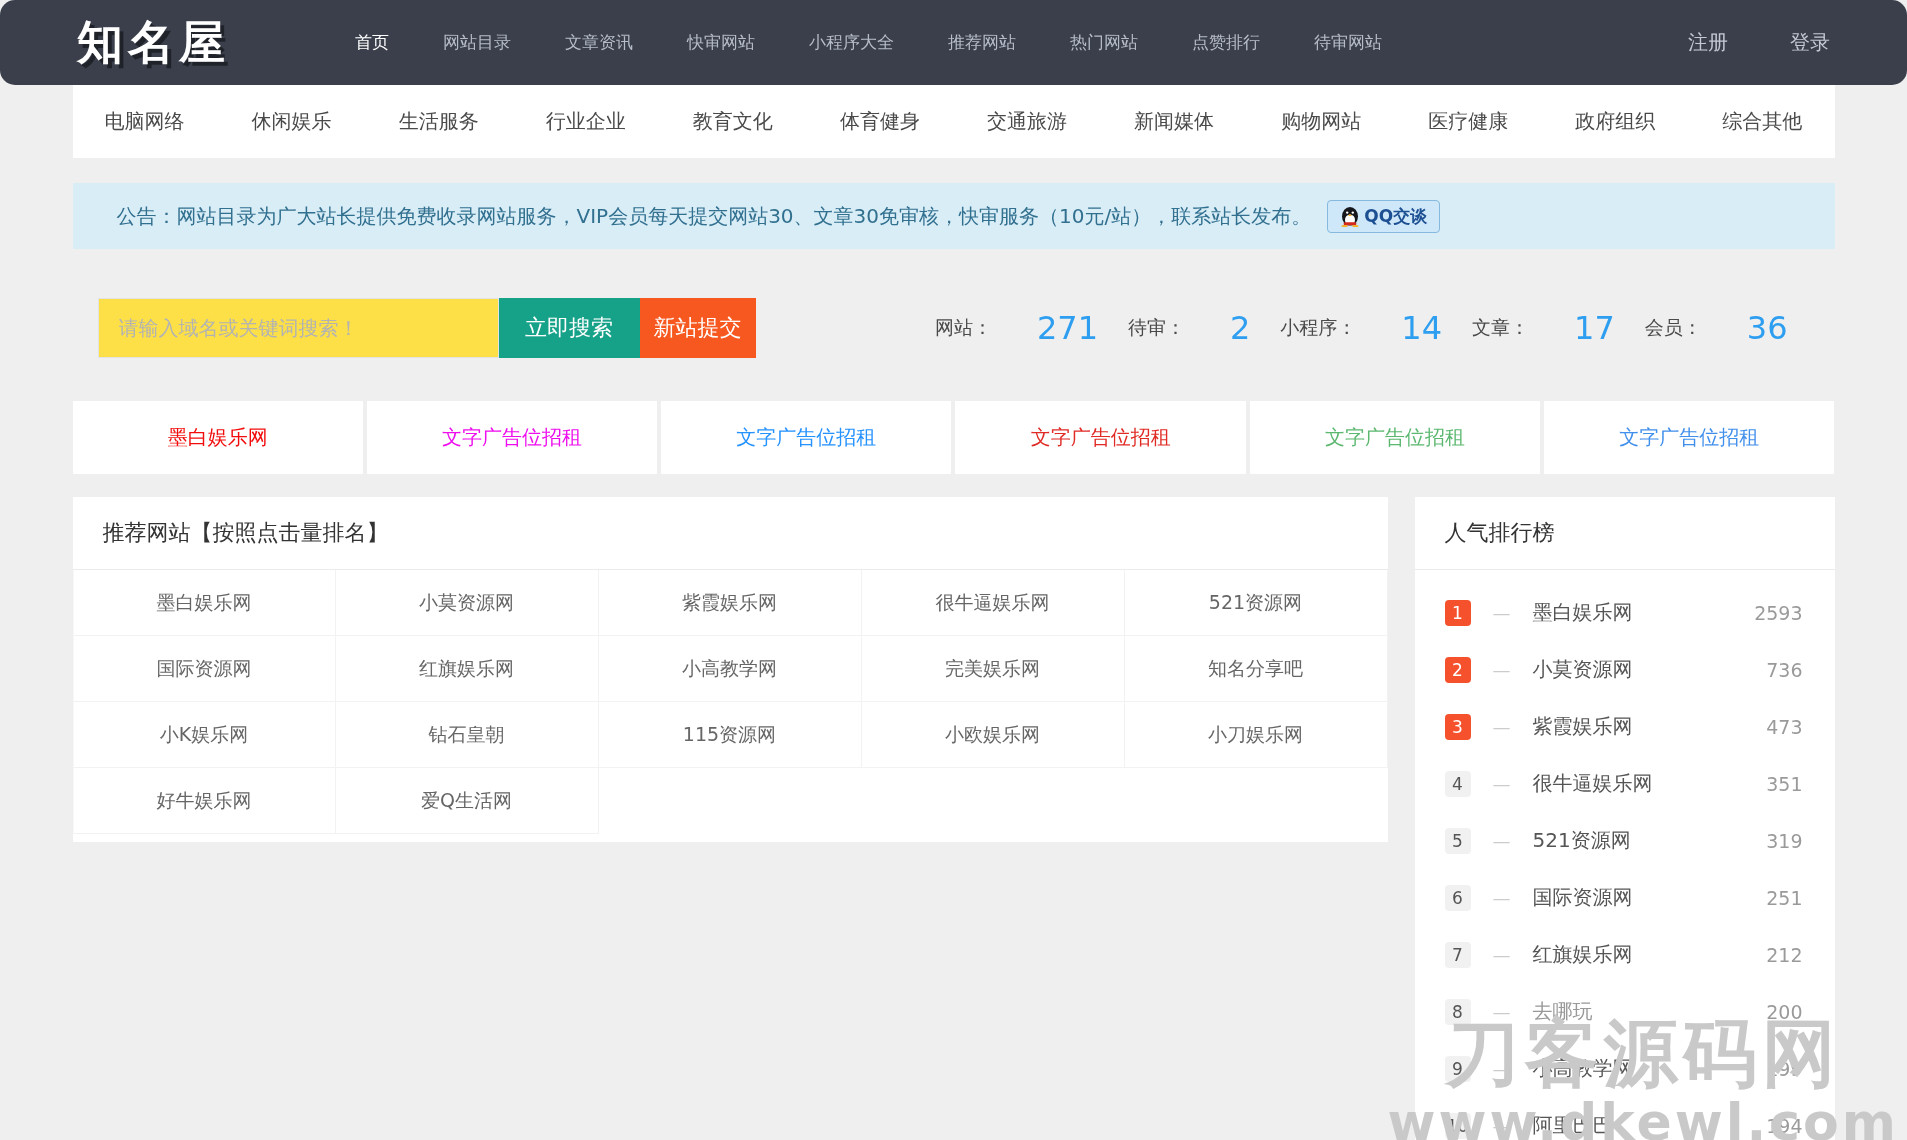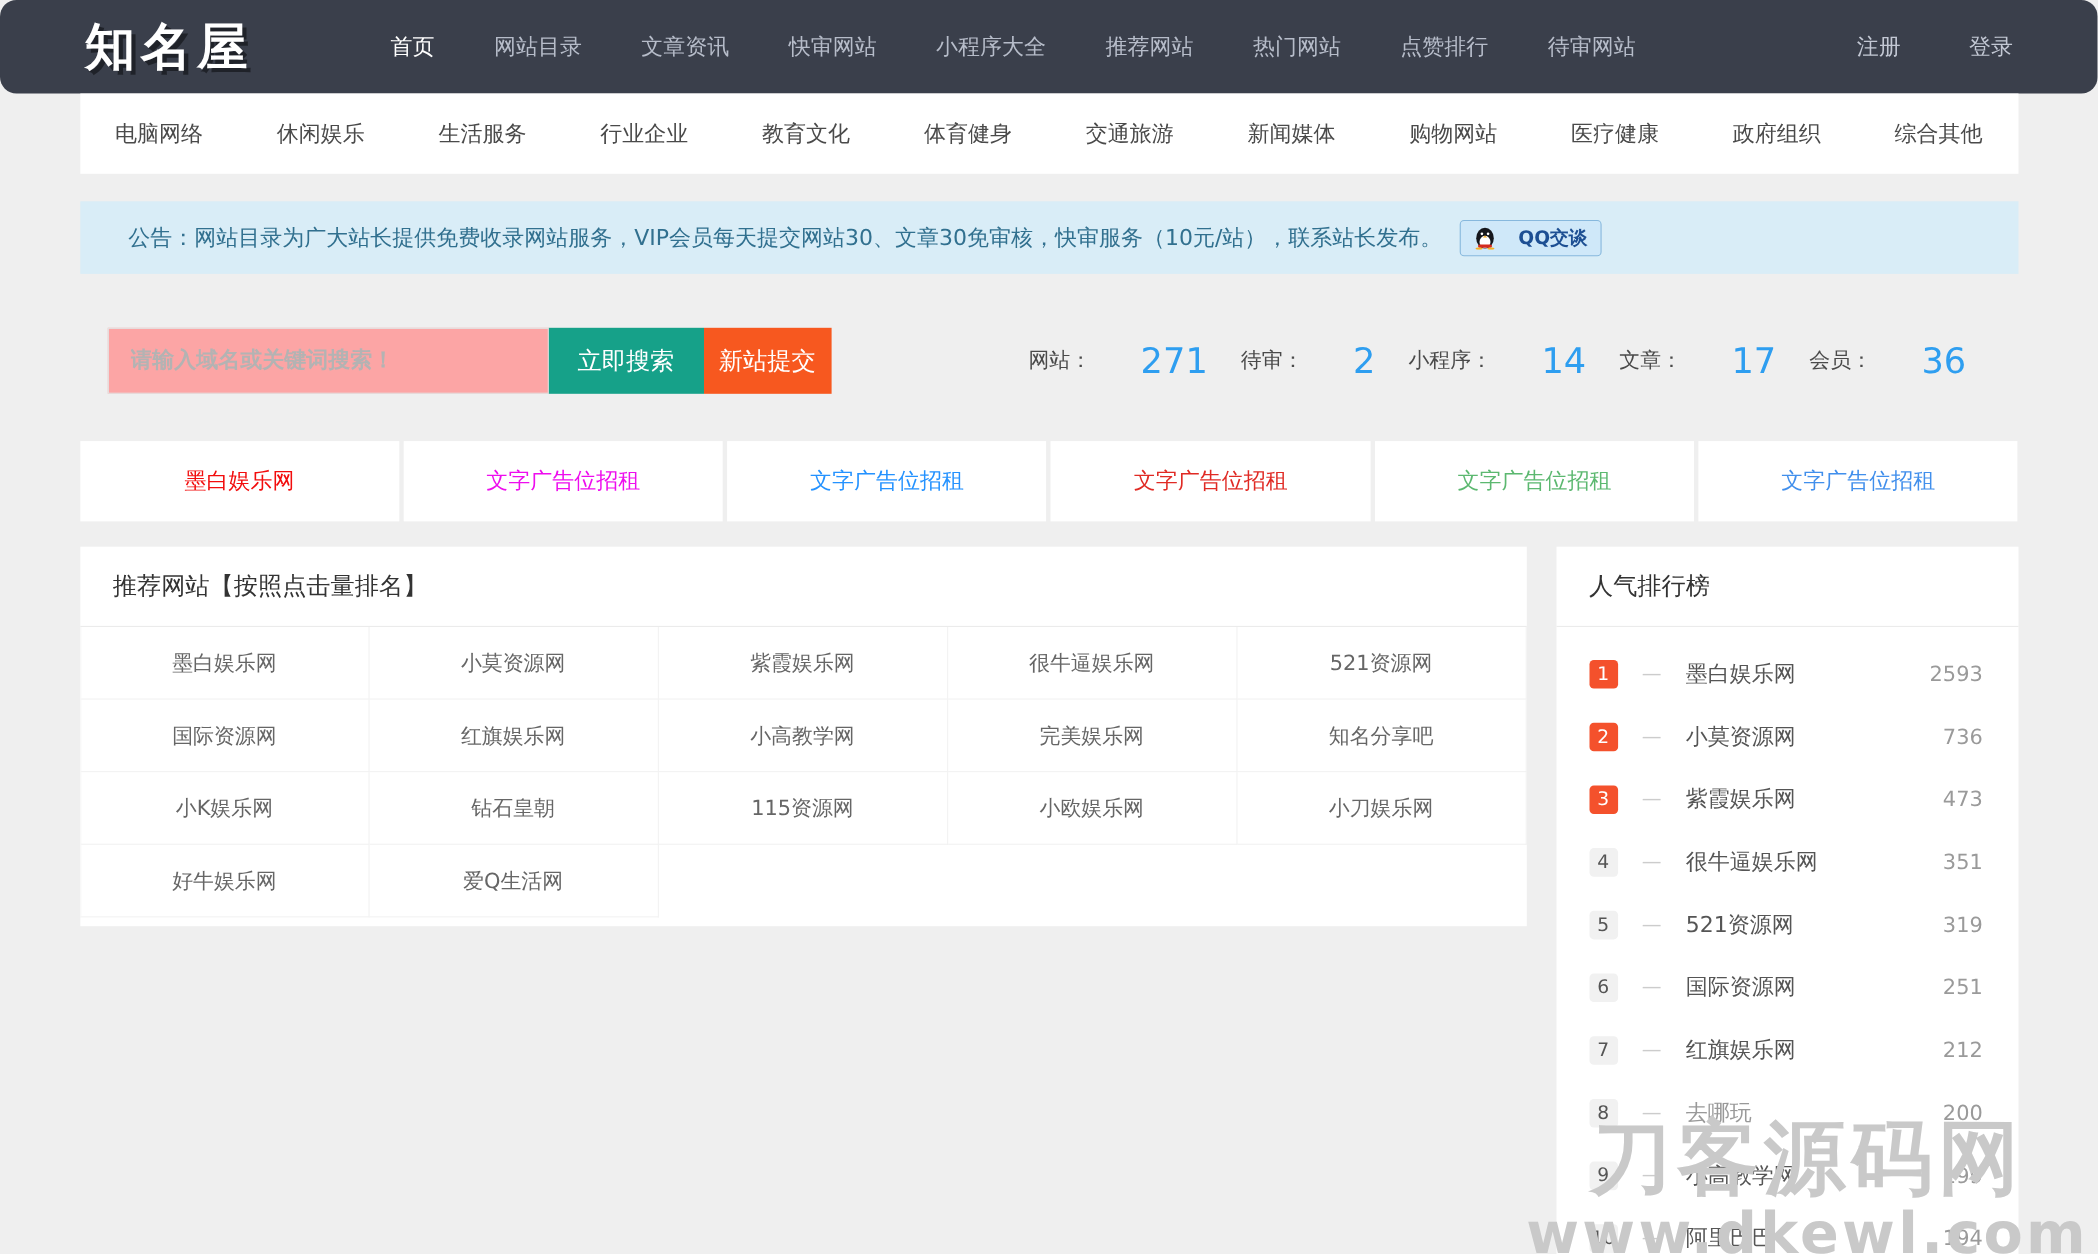--- a/index.html
+++ b/index.html
@@ -9,42 +9,42 @@
     font-family:"DejaVu Sans","Liberation Sans",sans-serif;
     overflow:hidden;
     position:relative;
   }
   .container { width:1762px; margin:0 auto; }
 
   
   .navbar { height:85px; background:#3a3f4b; display:flex; align-items:center; padding:0 77px;border-radius:15px; }
   .logo { font-size:46px; font-weight:900; color:#fff; letter-spacing:5px;
           text-shadow:4px 4px 0 rgba(0,0,0,.45); cursor:pointer; }
-  .nav-items { display:flex; gap:54px; margin-left:125px; font-size:20px;font-family:Liberation Mono, monospace; }
+  .nav-items { display:flex; gap:54px; margin-left:125px; font-size:17px;font-family:Liberation Mono, monospace; }
   .nav-item { color:#b6bcc9; cursor:pointer; white-space:nowrap; }
   .nav-item.active { color:#ffffff; }
   .nav-auth { margin-left:auto; display:flex; gap:62px; font-size:20px; }
   .nav-auth .nav-item { color:#c3c8d4; }
 
   
   .subnav { height:73px; background:#fff; display:flex; align-items:center;
             justify-content:space-between; padding:0 32px; font-size:20px; color:#4a4a4a; }
   .subnav-item { cursor:pointer; white-space:nowrap; }
 
   
   .announce { height:66px; margin-top:25px; background:#d9edf7; display:flex;
               align-items:center; padding:16px 44px; font-size:20px; color:#31708f; }
-  .qq-btn { margin-left:16px; display:inline-flex; align-items:center; gap:20px;
+  .qq-btn { margin-left:16px; display:inline-flex; align-items:center; gap:4px;
             background:#cfe8f9; border:1px solid #87b8dd; border-radius:4px;
             padding:4px 12px; font-size:17px; font-weight:bold; color:#1d4f93; cursor:pointer; }
 
   
   .search-row { margin-top:49px; height:60px; display:flex; align-items:center; padding:0 47px 0 25px; }
-  .search-input { width:401px; height:60px; background:#fca5a5; border:1px solid #e3e3e3;
-                  padding:0 20px; font-size:20px; color:#333; outline:none;font-weight:bold; }
+  .search-input { width:401px; height:60px; background:#fde047; border:1px solid #e3e3e3;
+                  padding:0 20px; font-size:20px; color:#333; outline:none; }
   .search-input::placeholder { color:#b3b3b3; }
   .btn { height:60px; border:none; color:#fff; font-size:22px; cursor:pointer; }
   .btn-search { width:141px; background:#16a189; }
   .btn-submit { width:116px; background:#f7581f; }
   .stats { margin-left:auto; display:flex; align-items:center; gap:30px; }
   .stat { display:flex; align-items:center;gap:40px; }
   .stat-label { font-size:19px; color:#4a4a4a; }
   .stat-value { font-size:32px; color:#2e9ef0; margin-left:5px; }
 
   

